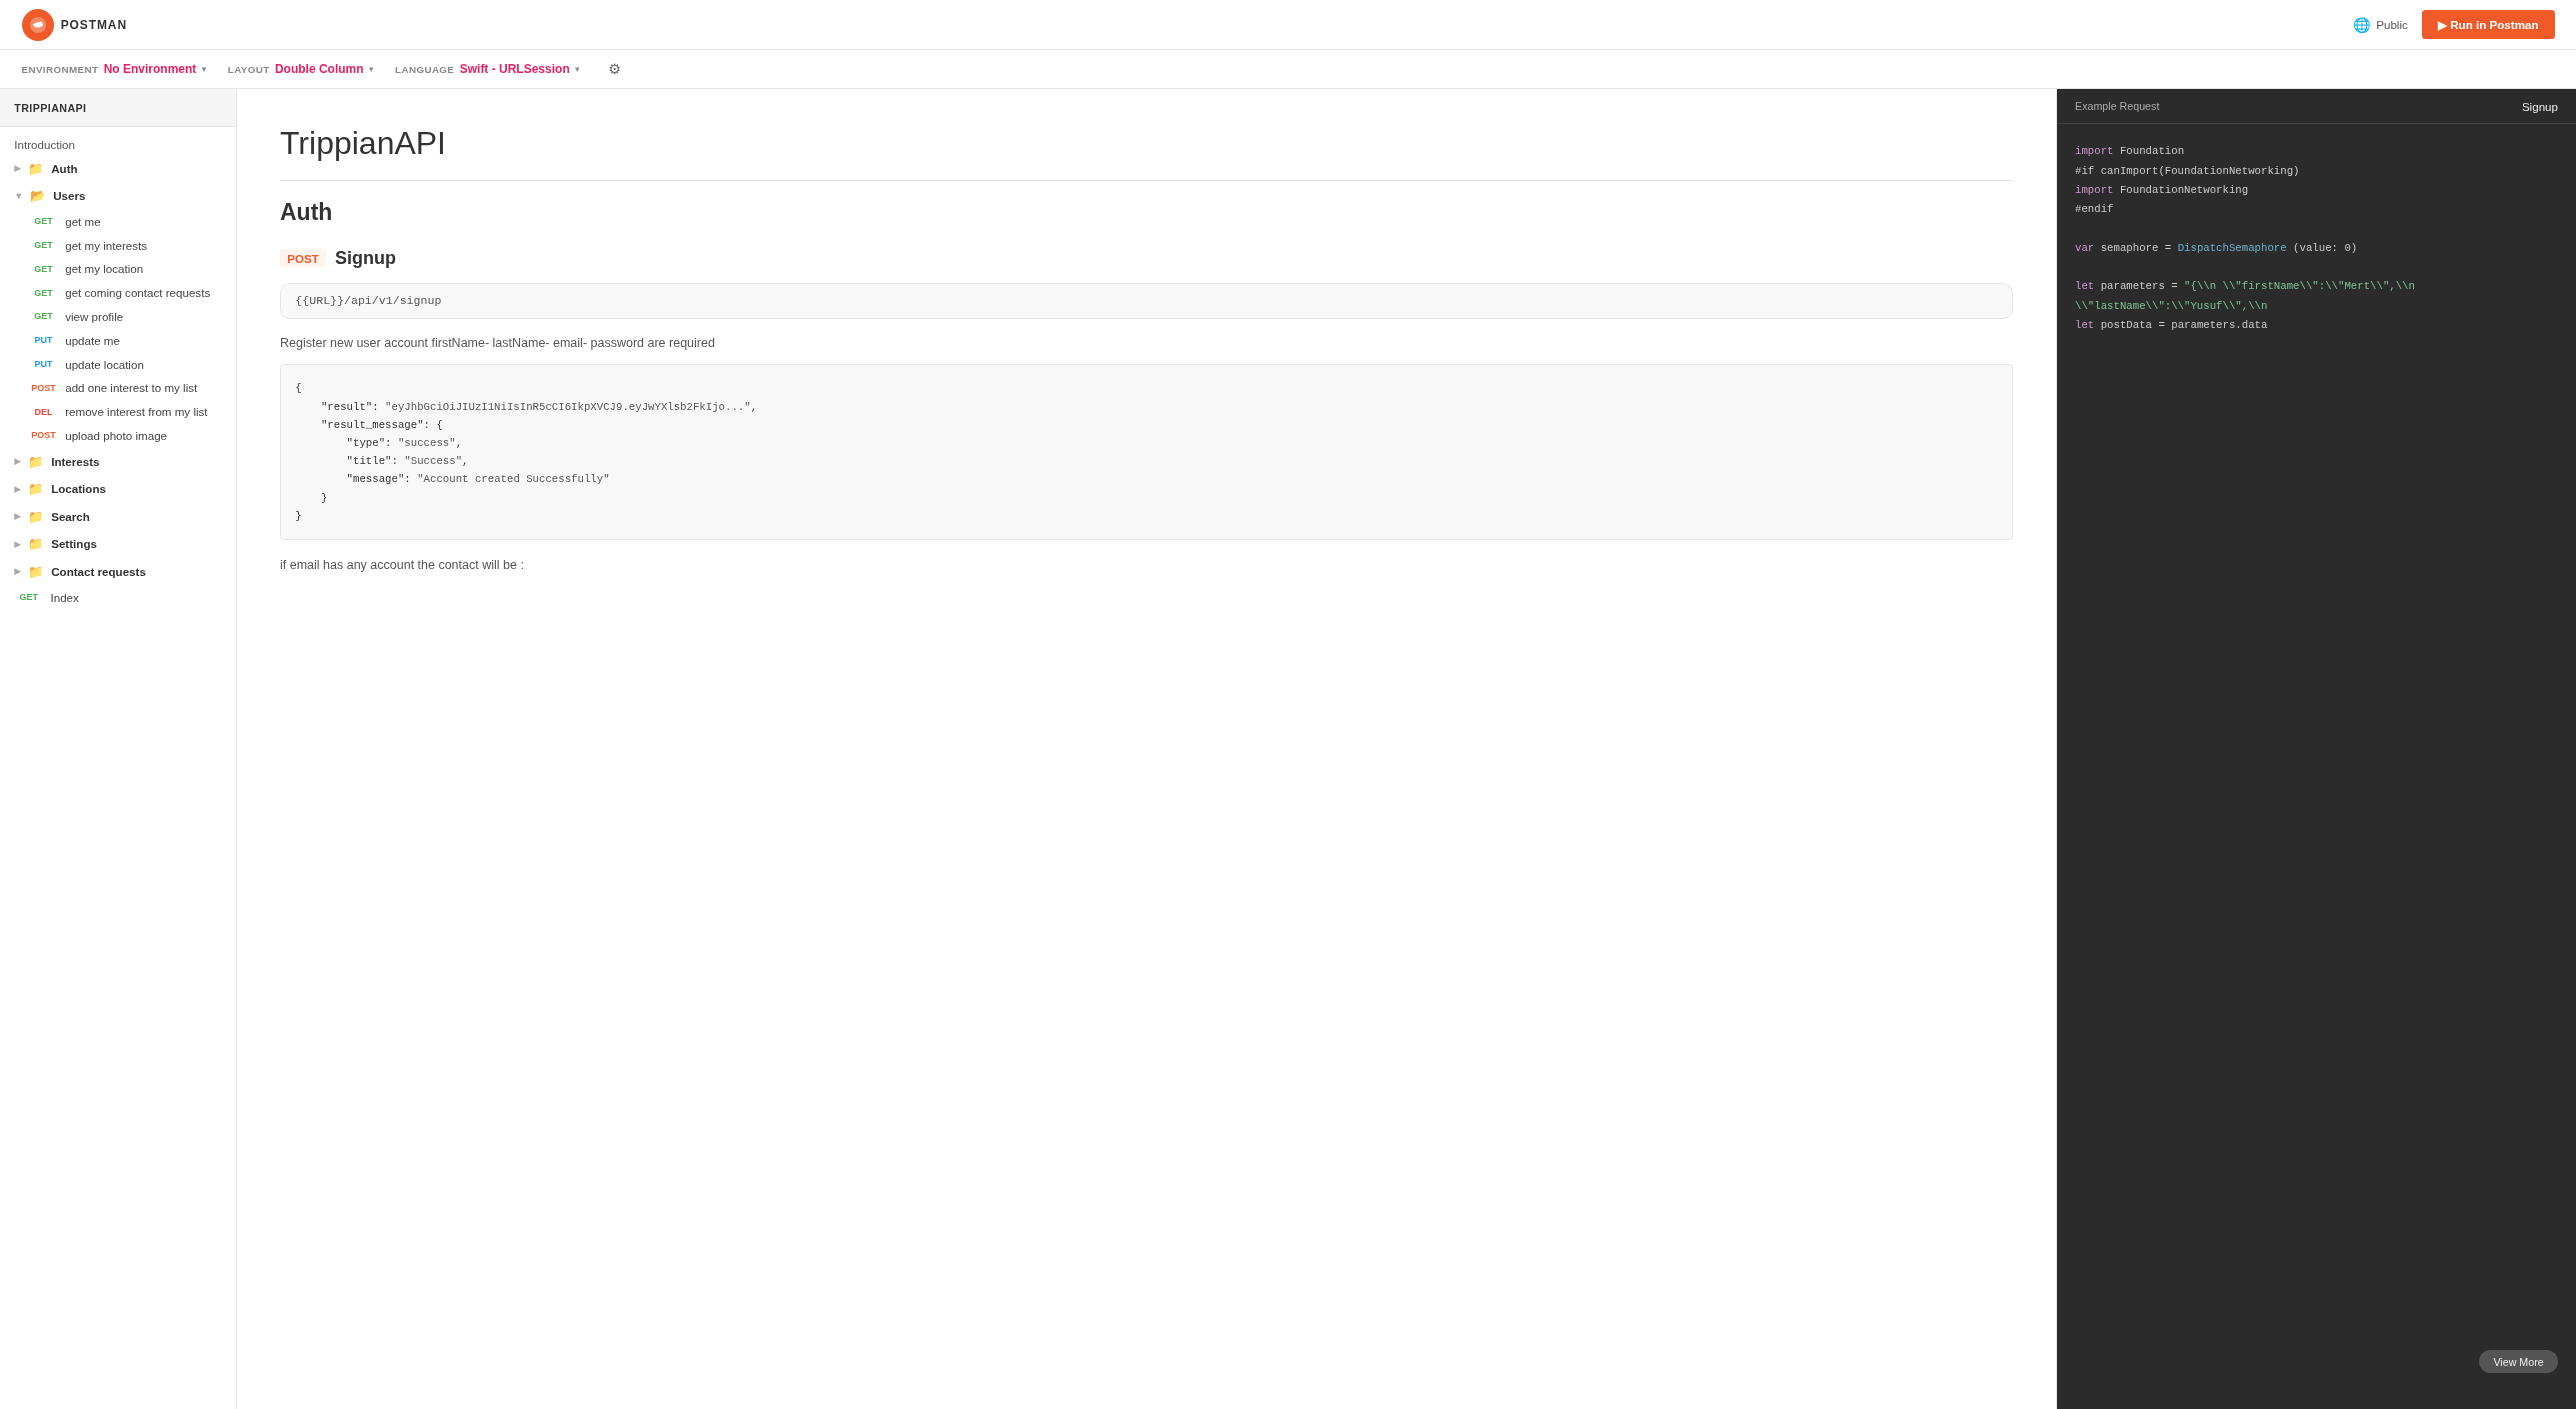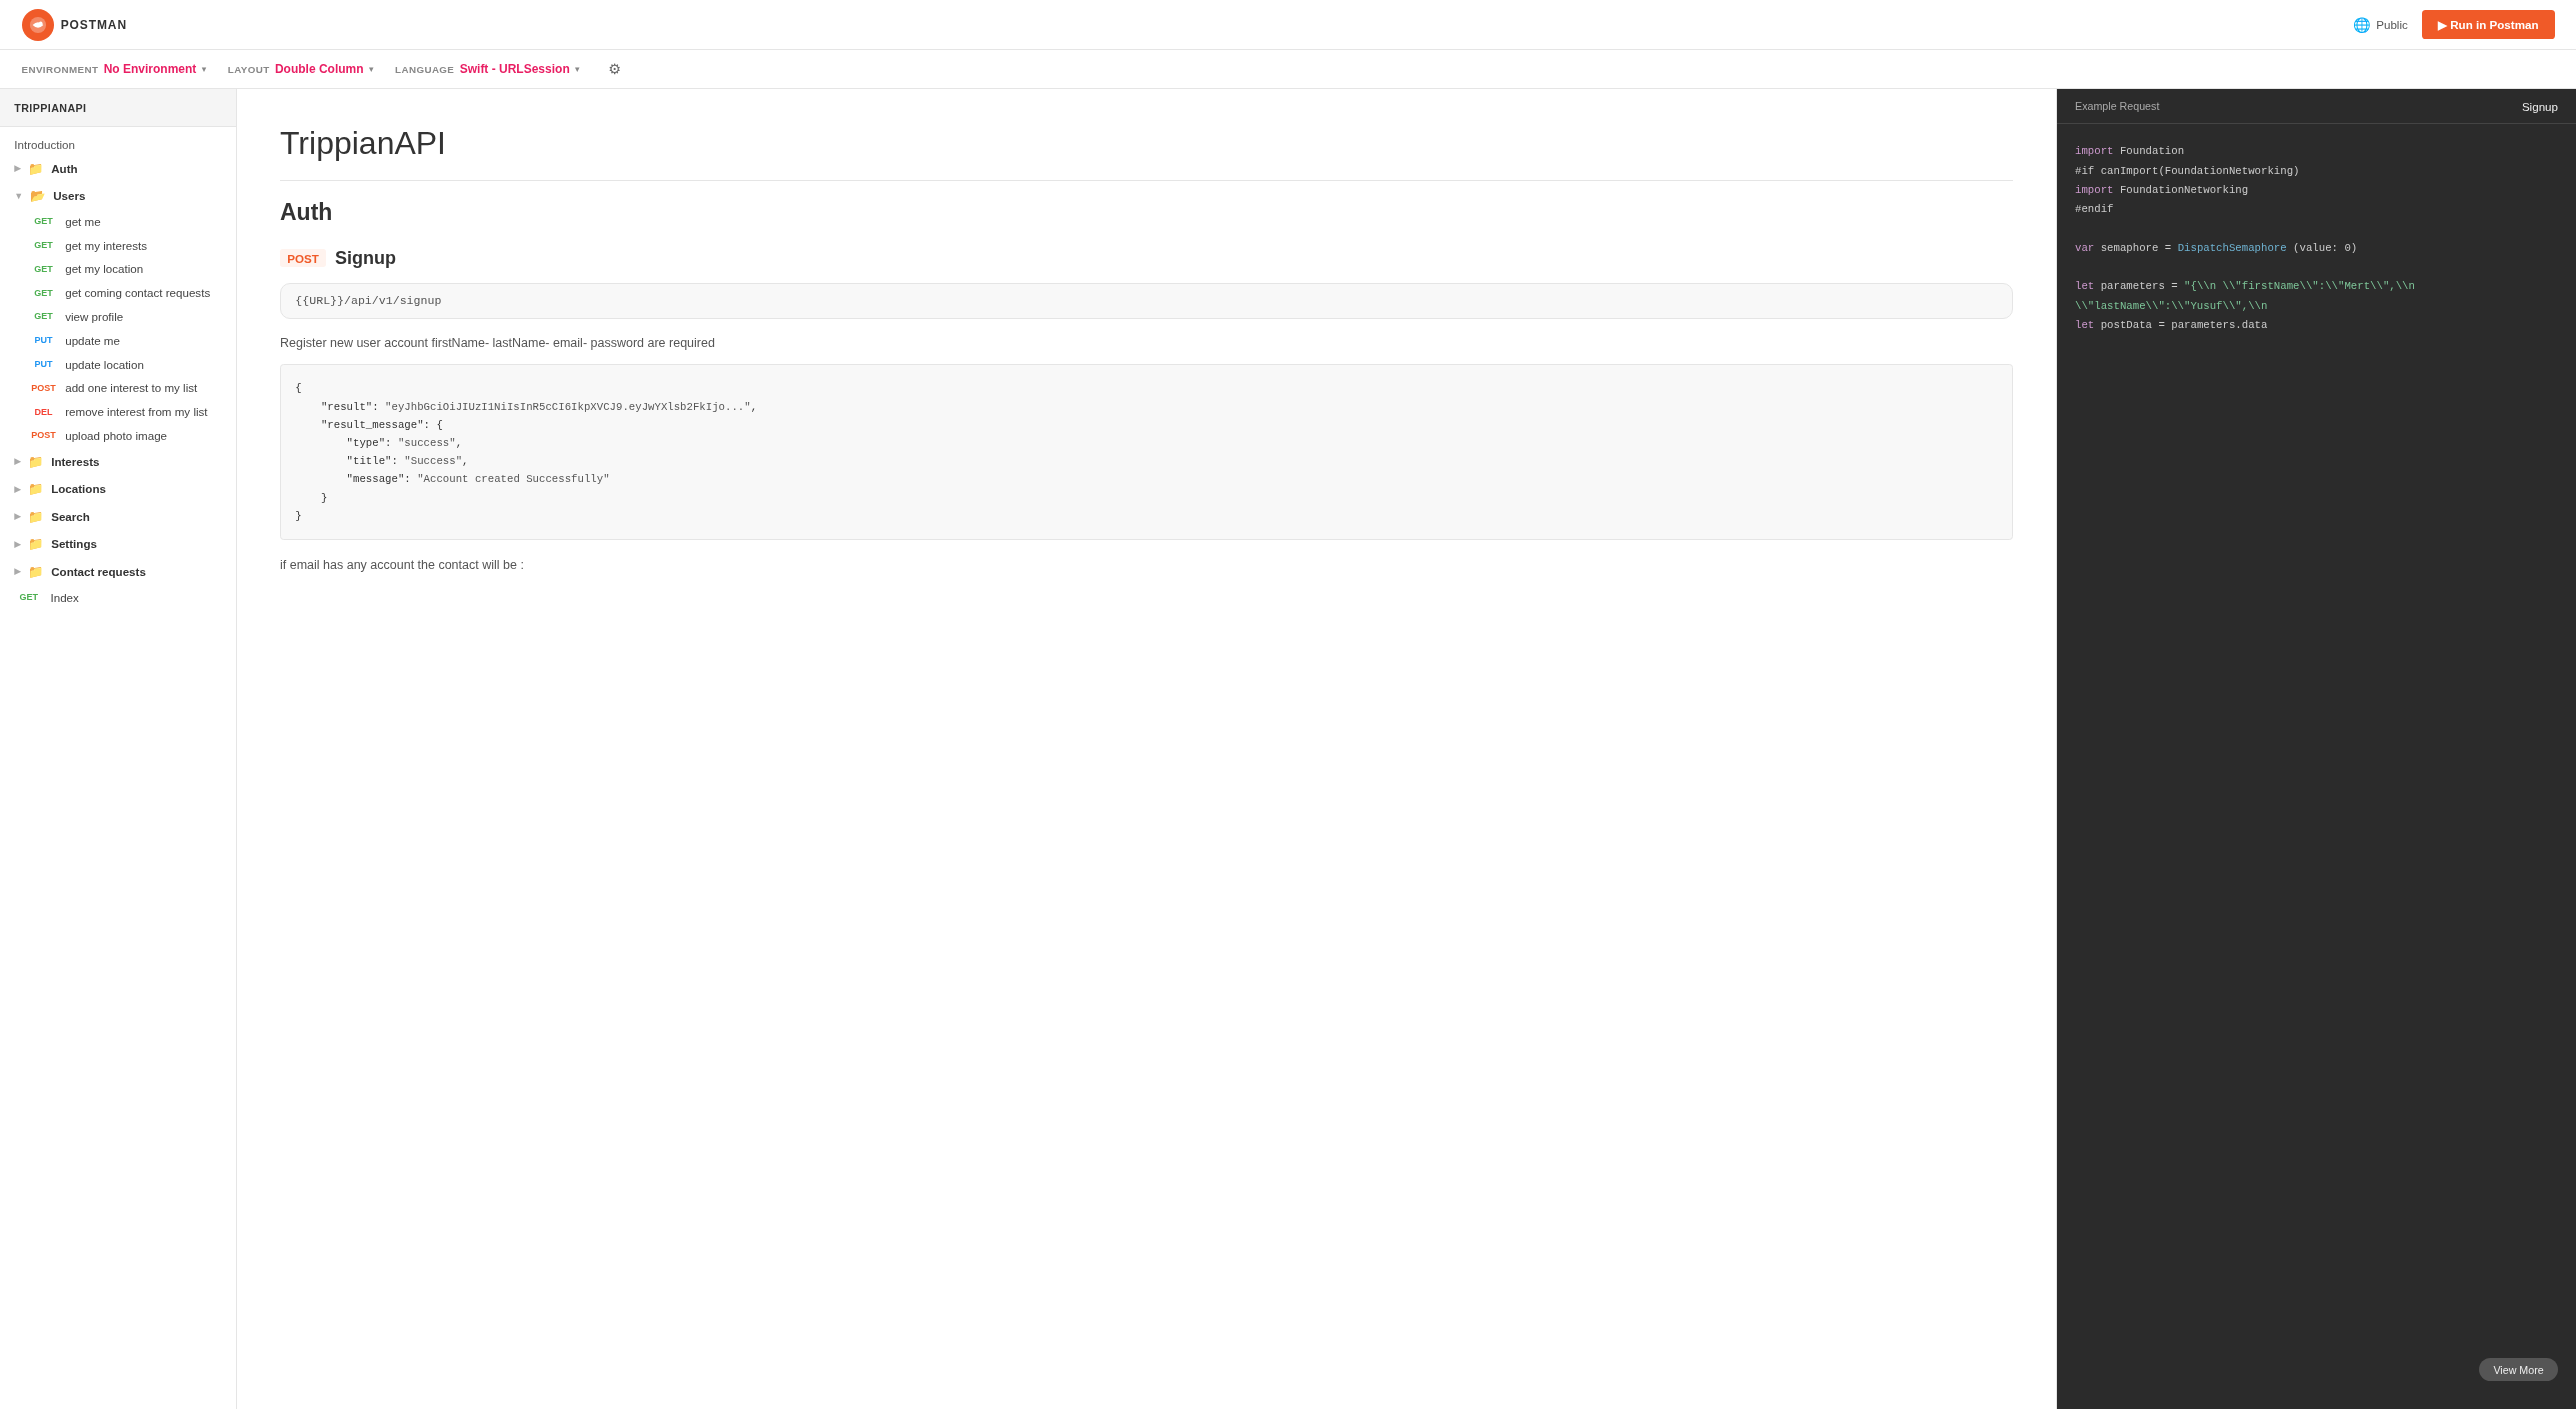--- a/index.html
+++ b/index.html
@@ -135,21 +135,21 @@
       padding: 18px; font-family: 'Courier New', monospace; font-size: 10.7px;
       line-height: 1.8; color: #ccc;
     }
     .code-keyword { color: #cc99cd; }
     .code-type { color: #6fb3d2; }
     .code-string-dark { color: #7ec699; }
 
     #view-more-btn {
       background: #555; color: #eee; border: none; border-radius: 18px;
       padding: 5.4px 14.3px; font-size: 10.7px; cursor: pointer; position: absolute;
-      bottom: 28px; right: 18px;
+      bottom: 36px; right: 18px;
     }
   </style>
 </head>
 <body>
 
 <nav id="top-nav">
   <div id="logo-area">
     <div id="logo-icon">
       <svg width="18" height="18" viewBox="0 0 20 20" fill="none">
         <circle cx="10" cy="10" r="9" fill="white" opacity="0.3"></circle>

